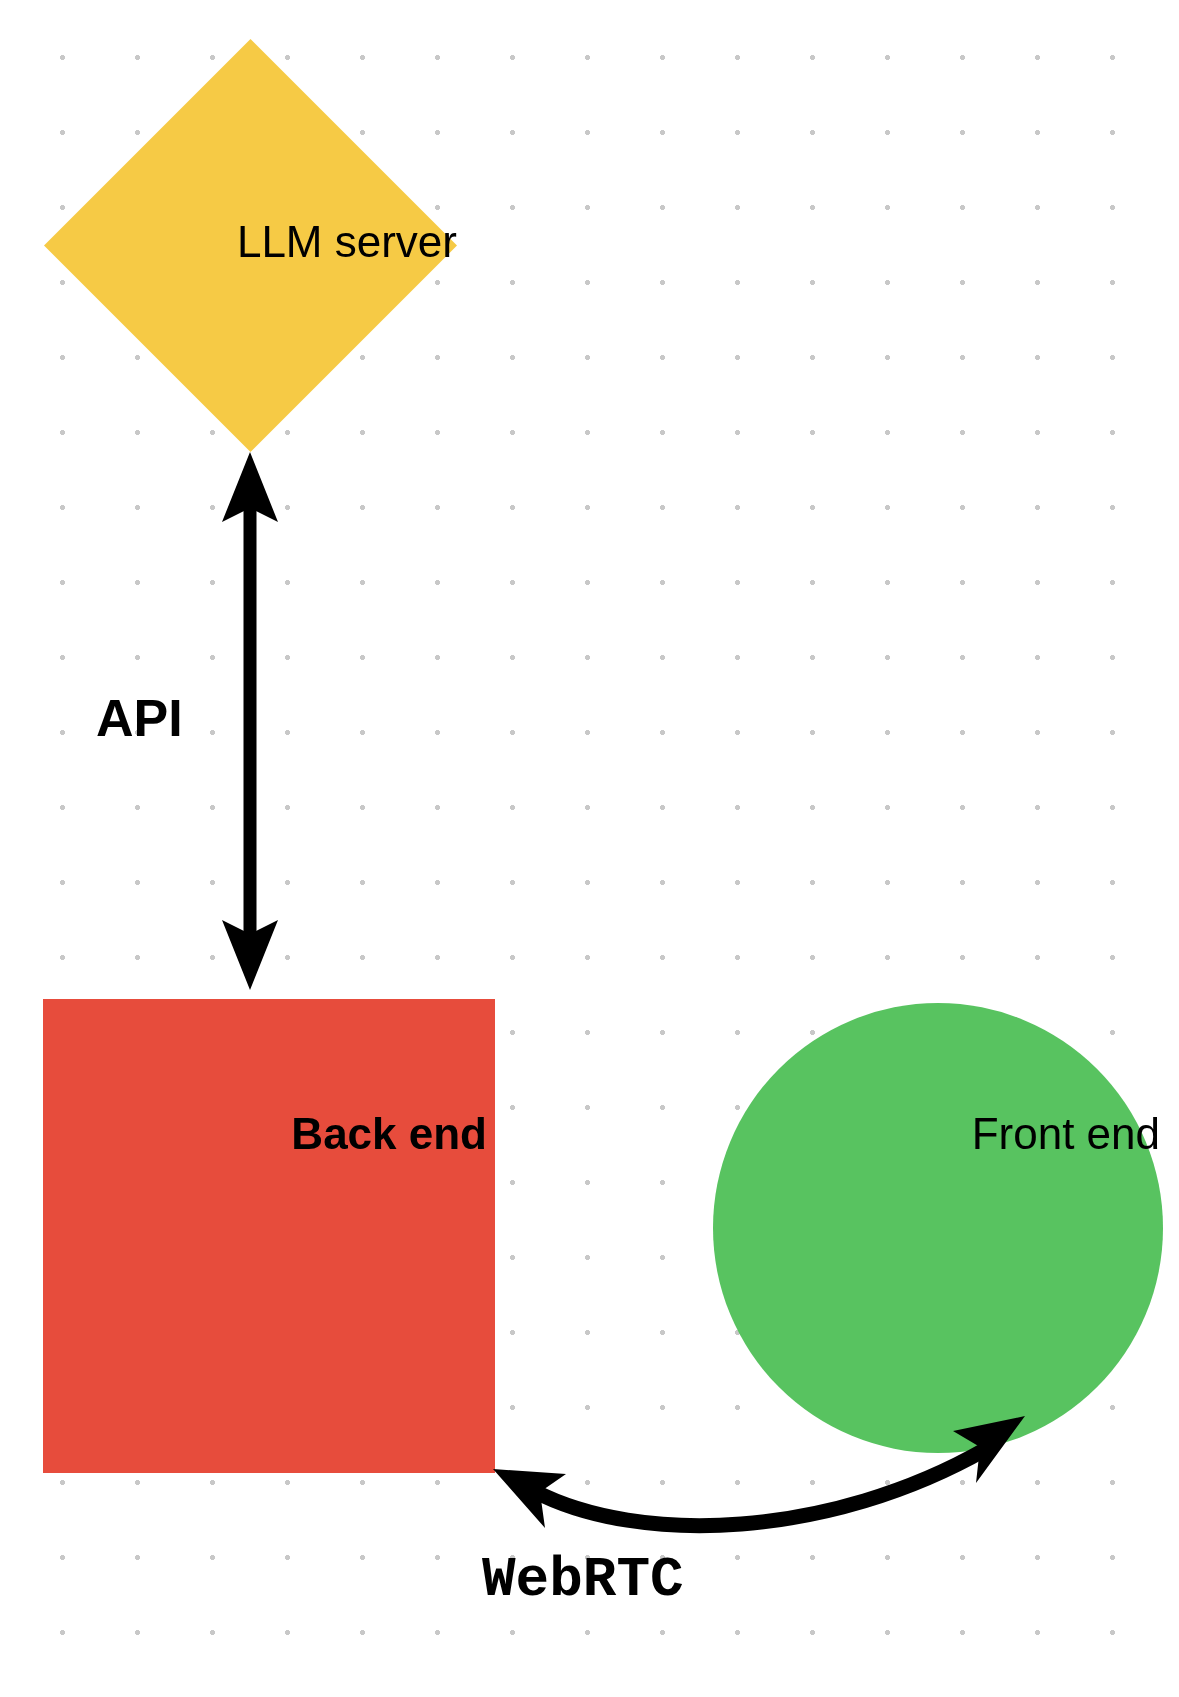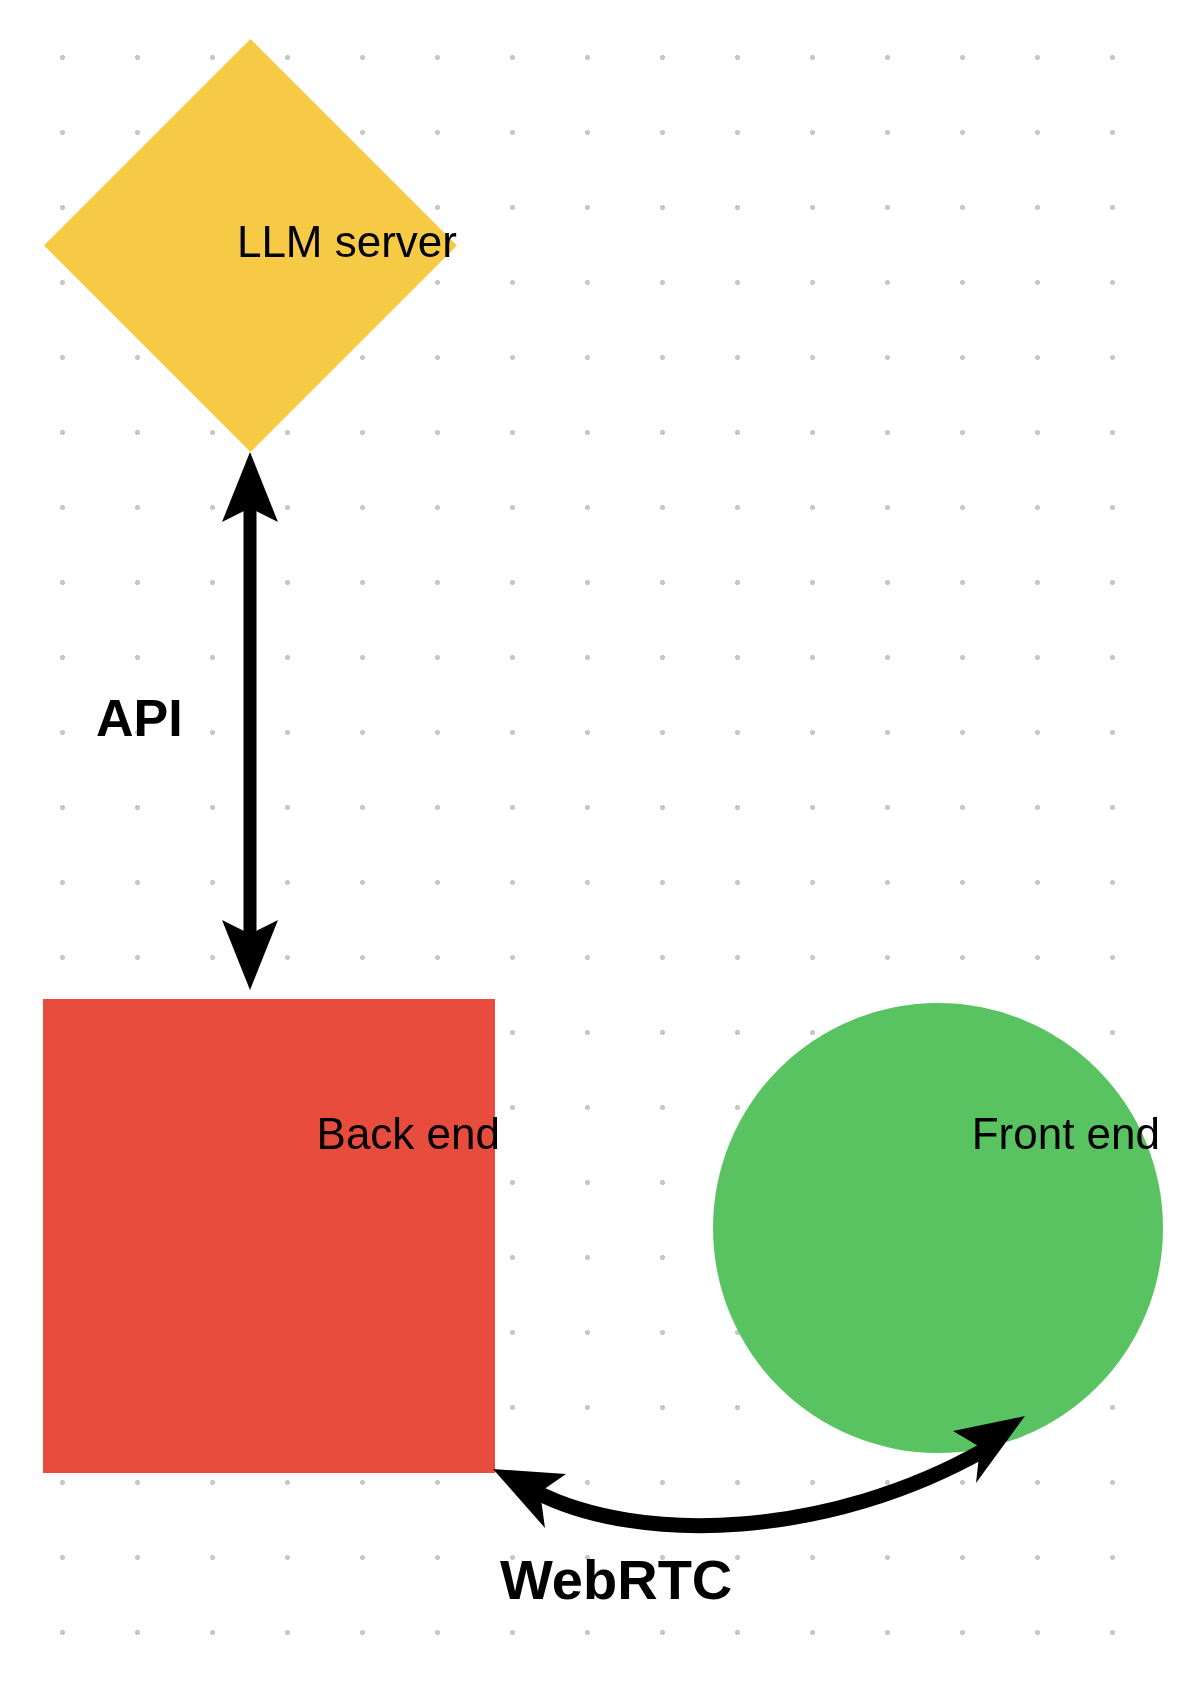--- a/index.html
+++ b/index.html
@@ -43,25 +43,26 @@
   }
   #backend-shape {
     position: absolute;
     left: 43px;
     top: 999px;
     width: 452px;
     height: 474px;
     background: #e74c3c;
   }
   #backend-label {
-    left: 48px;
+    left: 35px;
     top: 1108px;
     width: 452px;
     font-size: 44px;
     line-height: 52px;
+    font-weight: bold;
   }
   #frontend-shape {
     position: absolute;
     left: 713px;
     top: 1003px;
     width: 450px;
     height: 450px;
     background: #58c360;
     border-radius: 50%;
   }
@@ -79,24 +80,25 @@
     white-space: nowrap;
     text-align: center;
   }
   #api-label {
     left: 96px;
     top: 688px;
     font-size: 52px;
     line-height: 60px;
   }
   #webrtc-label {
-    left: 500px;
+    left: 482px;
     top: 1548px;
     font-size: 56px;
     line-height: 64px;
+    font-family: Liberation Mono, monospace;
   }
   #edges-svg {
     position: absolute;
     left: 0;
     top: 0;
     width: 1179px;
     height: 1697px;
     overflow: visible;
   }
 </style>

